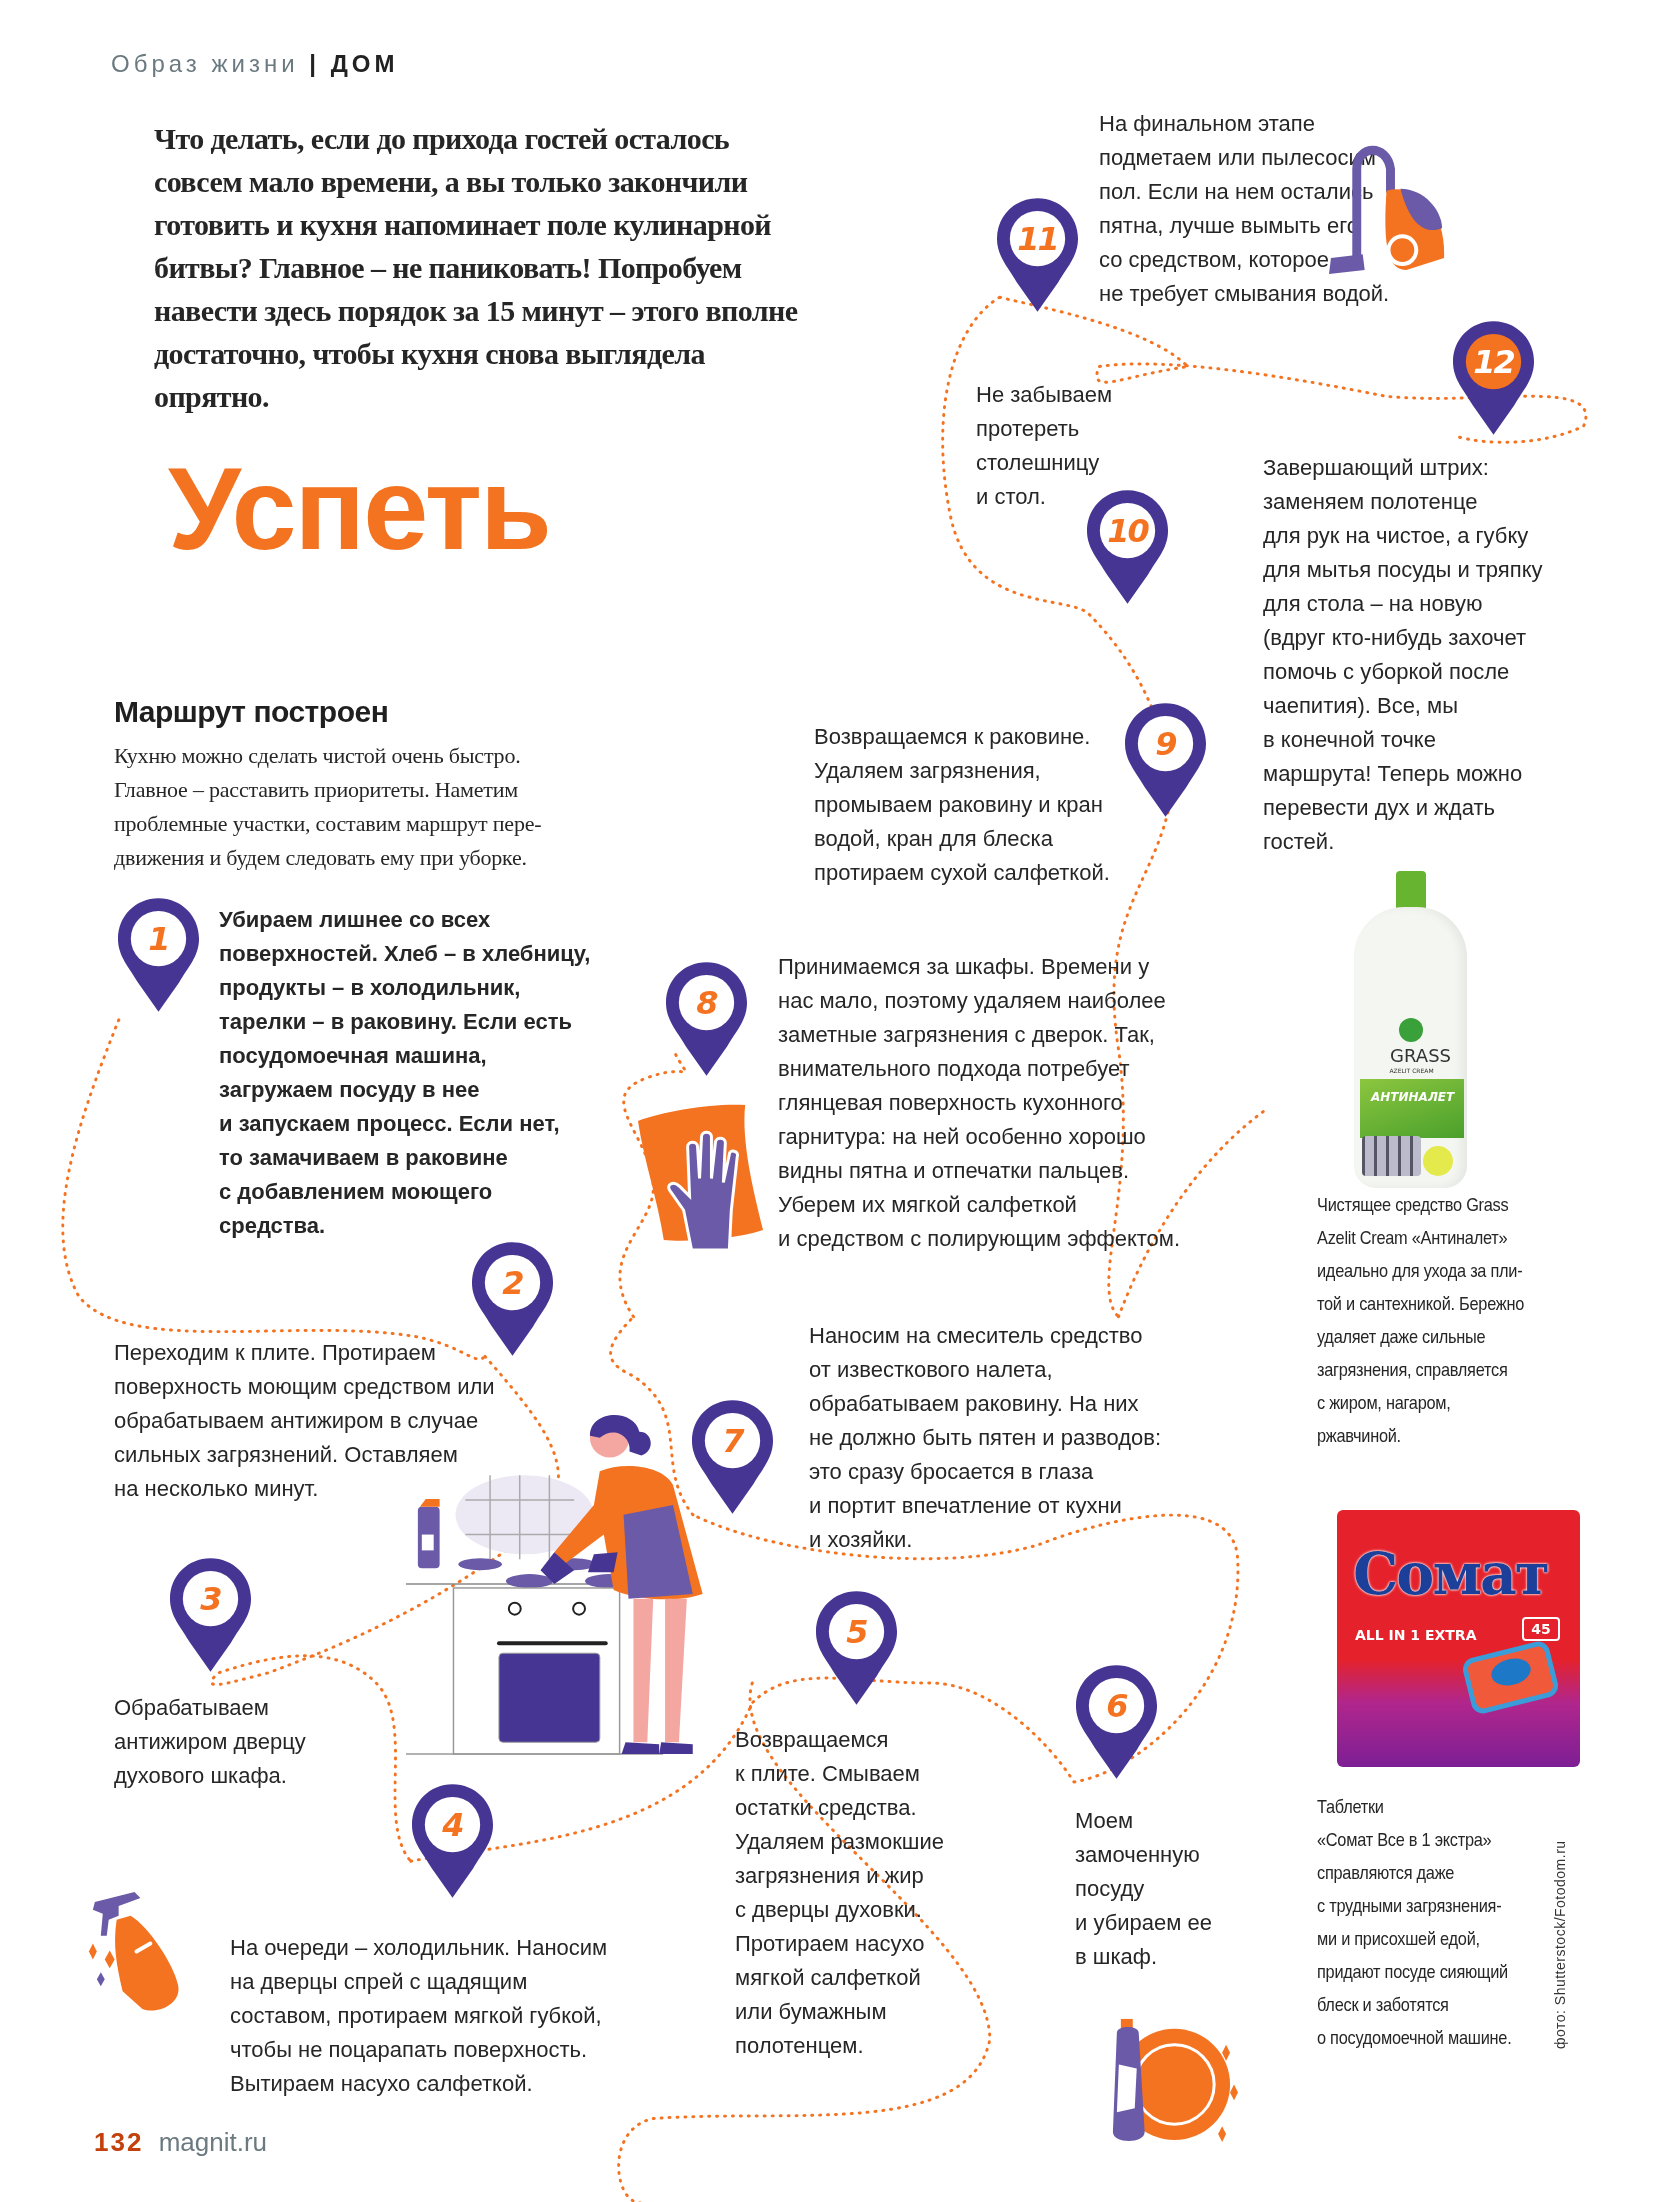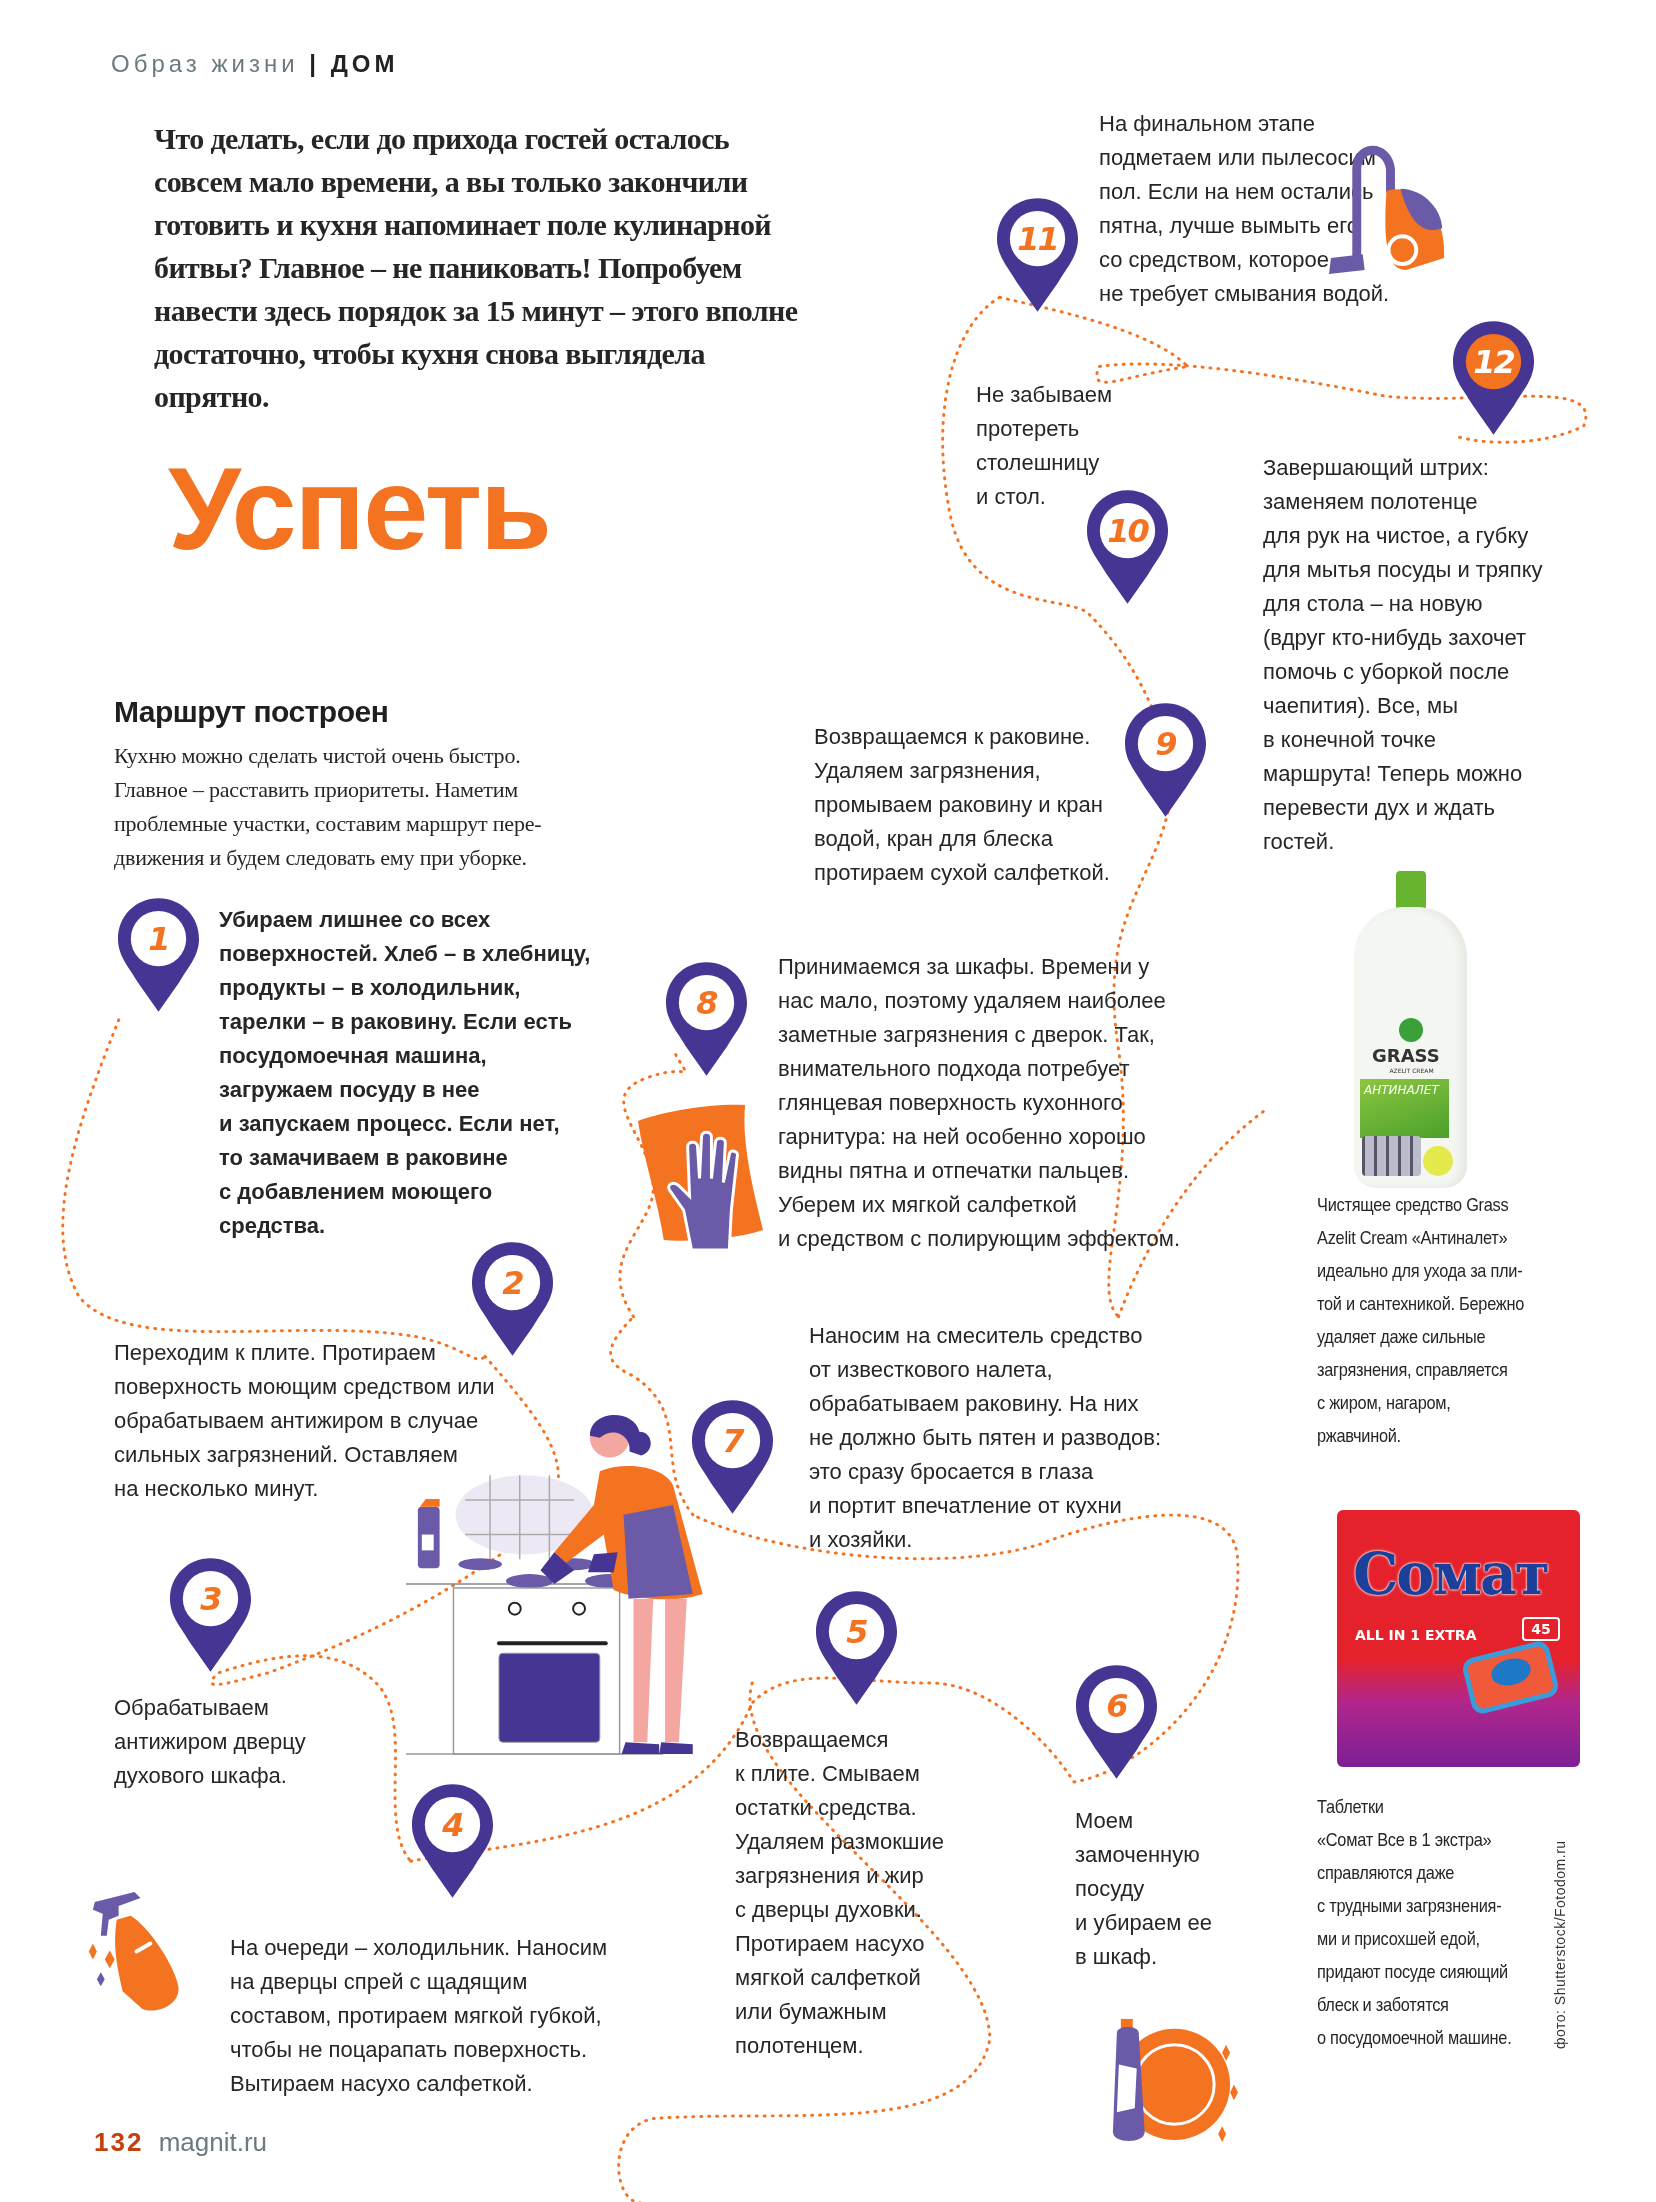--- a/index.html
+++ b/index.html
@@ -295,23 +295,23 @@
 чаепития). Все, мы
 в конечной точке
 маршрута! Теперь можно
 перевести дух и ждать
 гостей.</div>
 
 <div class="abs" style="left:1346px;top:871px;width:129px;height:317px;">
   <div style="position:absolute;left:50px;top:0;width:30px;height:38px;background:#67b431;border-radius:4px 4px 0 0;"></div>
   <div style="position:absolute;left:8px;top:36px;width:113px;height:281px;background:#f4f6f2;border-radius:50px 50px 22px 22px;box-shadow:inset -6px 0 10px rgba(0,0,0,0.06);"></div>
   <div style="position:absolute;left:53px;top:147px;width:24px;height:24px;border-radius:50%;background:#3aa03a;"></div>
-  <div style="position:absolute;left:26px;top:174px;width:79px;text-align:left;font-family:'DejaVu Sans',sans-serif;font-weight:bold;font-size:18px;color:#333;">GRASS</div>
+  <div style="position:absolute;left:26px;top:174px;width:79px;text-align:right;font-family:'DejaVu Sans',sans-serif;font-weight:normal;font-size:18px;color:#333;">GRASS</div>
   <div style="position:absolute;left:26px;top:196px;width:79px;text-align:center;font-family:'DejaVu Sans',sans-serif;font-size:6px;color:#333;">AZELIT CREAM</div>
-  <div style="position:absolute;left:14px;top:208px;width:89px;height:59px;background:linear-gradient(160deg,#8cc63f,#4aa02c);color:#fff;font-family:'DejaVu Sans',sans-serif;font-weight:normal;font-style:italic;font-size:12px;padding:4px;">АНТИНАЛЕТ</div>
+  <div style="position:absolute;left:14px;top:208px;width:104px;height:59px;background:linear-gradient(160deg,#8cc63f,#4aa02c);color:#fff;font-family:'DejaVu Sans',sans-serif;font-weight:bold;font-style:italic;font-size:12px;padding:11px;">АНТИНАЛЕТ</div>
   <div style="position:absolute;left:16px;top:265px;width:59px;height:40px;background:repeating-linear-gradient(90deg,#556 0 3px,#bbc 3px 12px);border-radius:4px;"></div>
   <div style="position:absolute;left:77px;top:275px;width:30px;height:30px;border-radius:50%;background:#e4e94c;"></div>
 </div>
 <div class="abs cap" style="left:1317px;top:1188px;width:257px;">Чистящее средство Grass
 Azelit Cream «Антиналет»
 идеально для ухода за пли-
 той и сантехникой. Бережно
 удаляет даже сильные
 загрязнения, справляется
 с жиром, нагаром,

